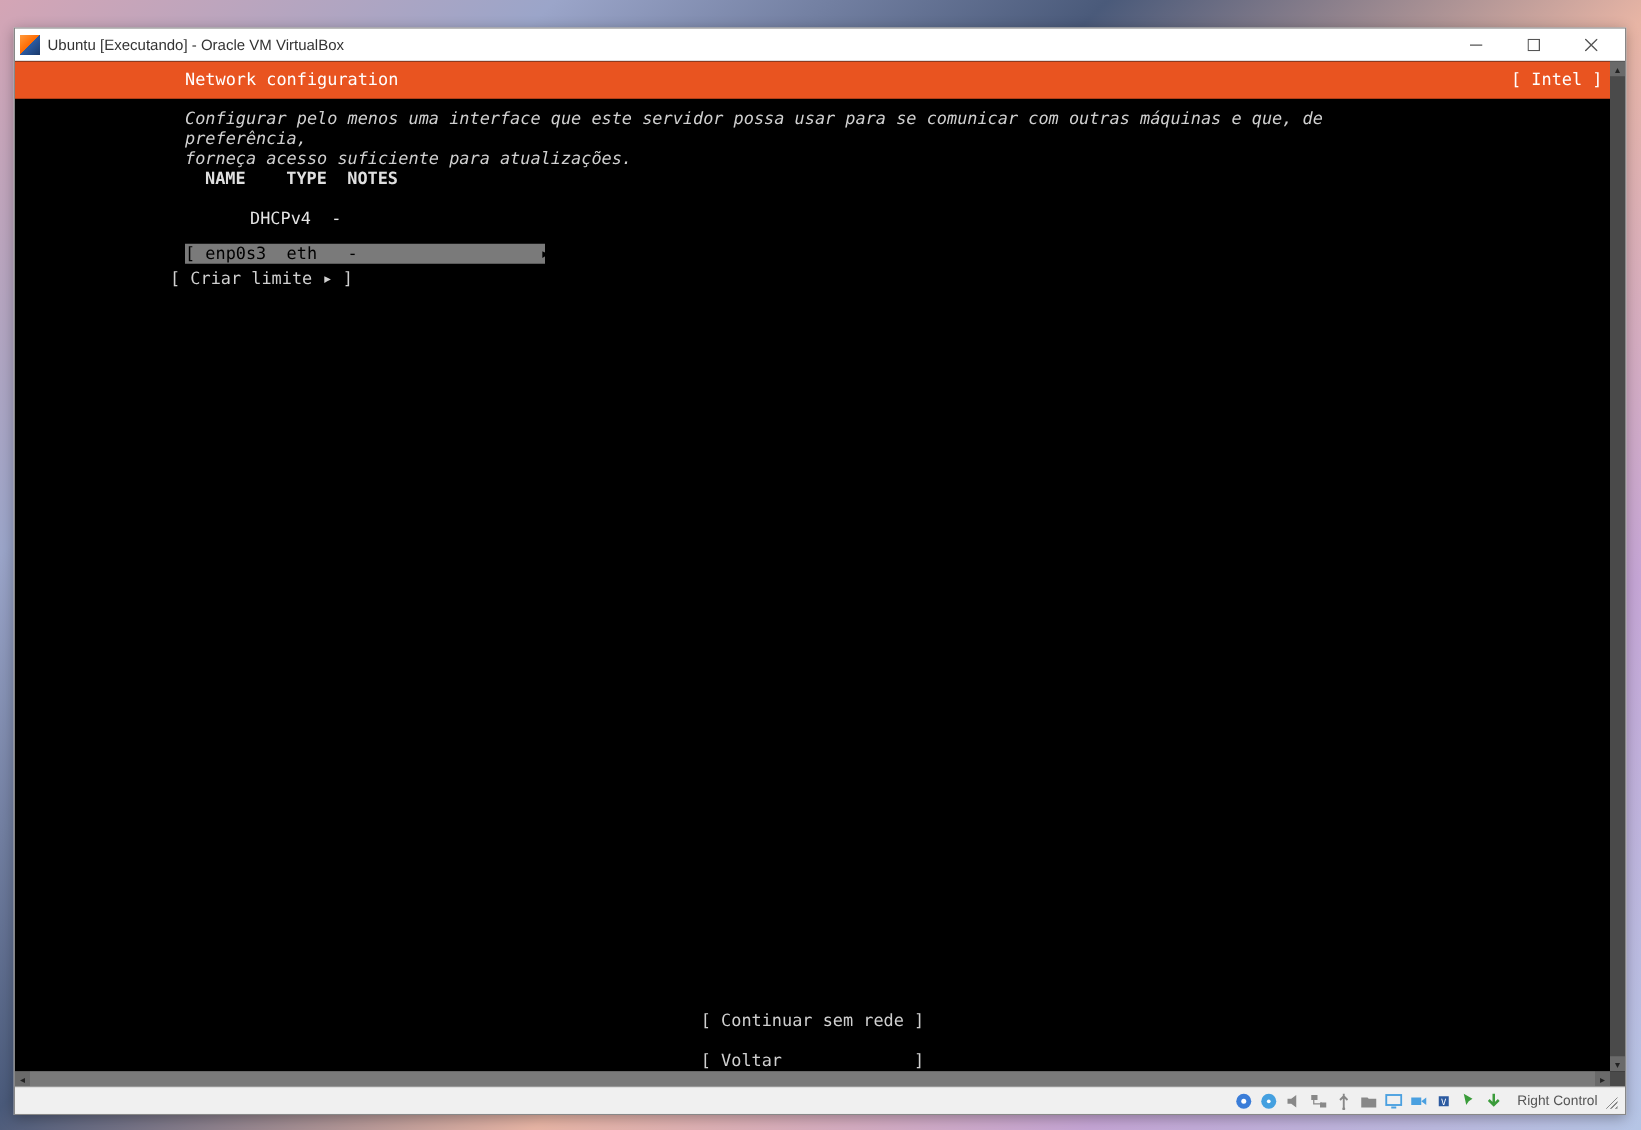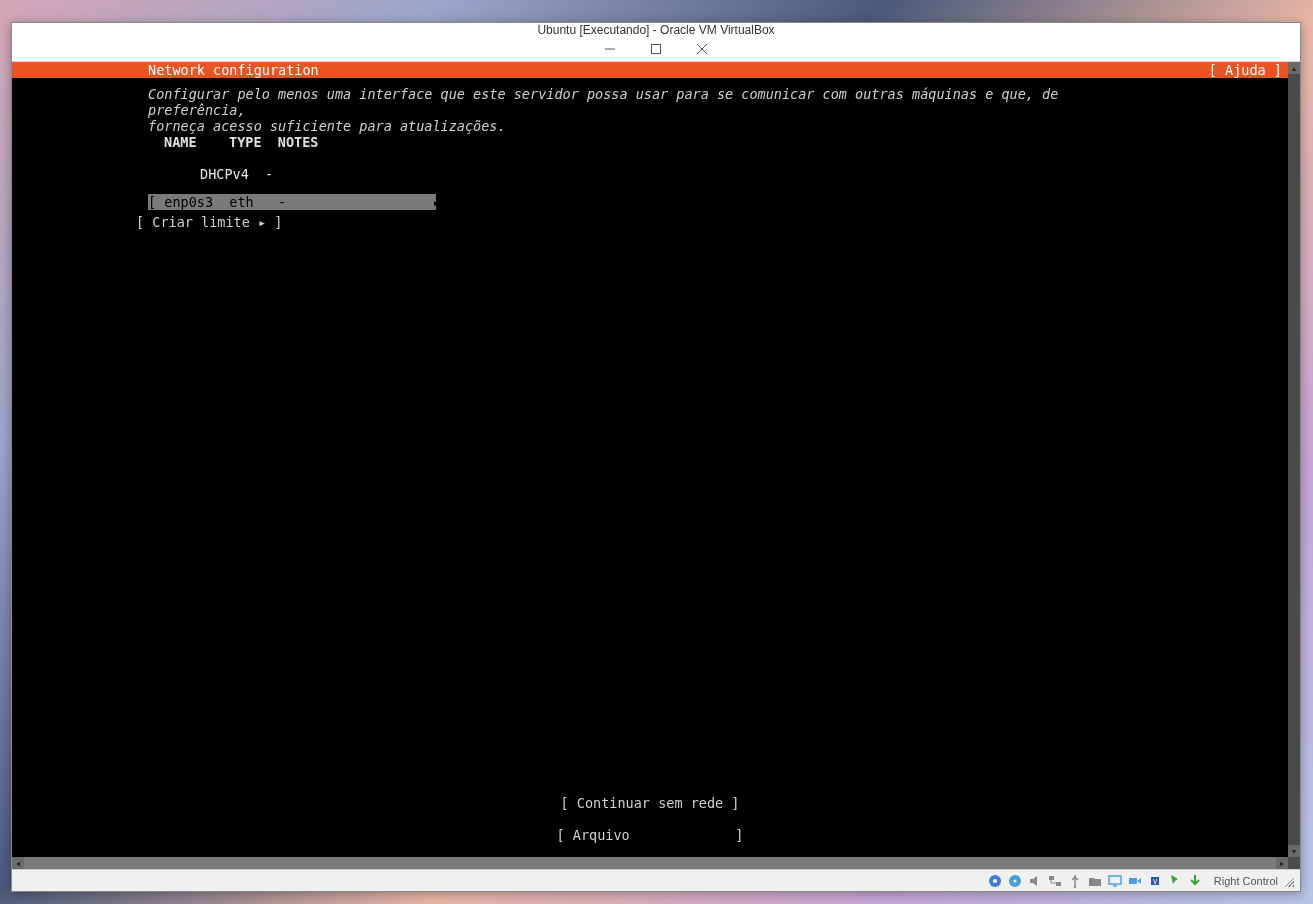--- a/index.html
+++ b/index.html
@@ -18,27 +18,26 @@
     left: 11px;
     width: 1290px;
     height: 870px;
     background: #fff;
     border: 1px solid #888;
     box-shadow: 0 2px 10px rgba(0,0,0,0.3);
     display: flex;
     flex-direction: column;
   }
   .titlebar {
-    height: 39px;
+    height: 26px;
     background: #fff;
     display: flex;
     align-items: center;
     padding: 0 4px;
     border-bottom: 1px solid #ddd;
-    flex-direction: column;
   }
   .titlebar-icon {
     width: 16px; height: 16px;
     background: linear-gradient(135deg, #ff9a3c 0%, #ff6a00 50%, #2b5aa0 50%, #1a3a6b 100%);
     margin-right: 6px;
   }
   .titlebar-text {
     font-size: 12px;
     color: #333;
     flex: 1;
@@ -116,21 +115,21 @@
     background:#7a7a7a;
   }
   .scroll-corner{
     position:absolute; right:0; bottom:0; width:12px; height:12px; background:#4a4a4a;
   }
 
   
   .installer-header {
     background: #e95420;
     color: #fff;
-    height: 16px;
+    height: 30px;
     display: flex;
     align-items: center;
     padding: 0 0;
     position: relative;
   }
   .installer-header .title {
     position: absolute;
     left: 136px;
     font-weight: normal;
   }
@@ -256,32 +255,32 @@
           </svg>
       </div>
     </div>
   </div>
 
 
   <div class="vm-outer">
     <div class="vm-content">
       <div class="installer-header">
         <span class="title">Network configuration</span>
-        <span class="help">[ Ajuda ]</span>
+        <span class="help">[ Intel ]</span>
       </div>
       <div class="installer-body">
         <div class="desc">Configurar pelo menos uma interface que este servidor possa usar para se comunicar com outras máquinas e que, de preferência,
 forneça acesso suficiente para atualizações.</div>
         <div class="table-head">NAME    TYPE  NOTES</div>
         <div class="iface-row">[ enp0s3  eth   -                  ▸ ]</div>
         <div class="dhcp-row">DHCPv4  -</div>
         <div class="create-limit">[ Criar limite ▸ ]</div>
         <div class="bottom-buttons">
           <div>[ Continuar sem rede ]</div>
-          <div>[ Arquivo             ]</div>
+          <div>[ Voltar             ]</div>
         </div>
       </div>
     </div>
 
     <div class="vscroll">
       <div class="thumb-top">▴</div>
       <div class="thumb-bot">▾</div>
     </div>
     <div class="hscroll">
       <div class="thumb-left">◂</div>

